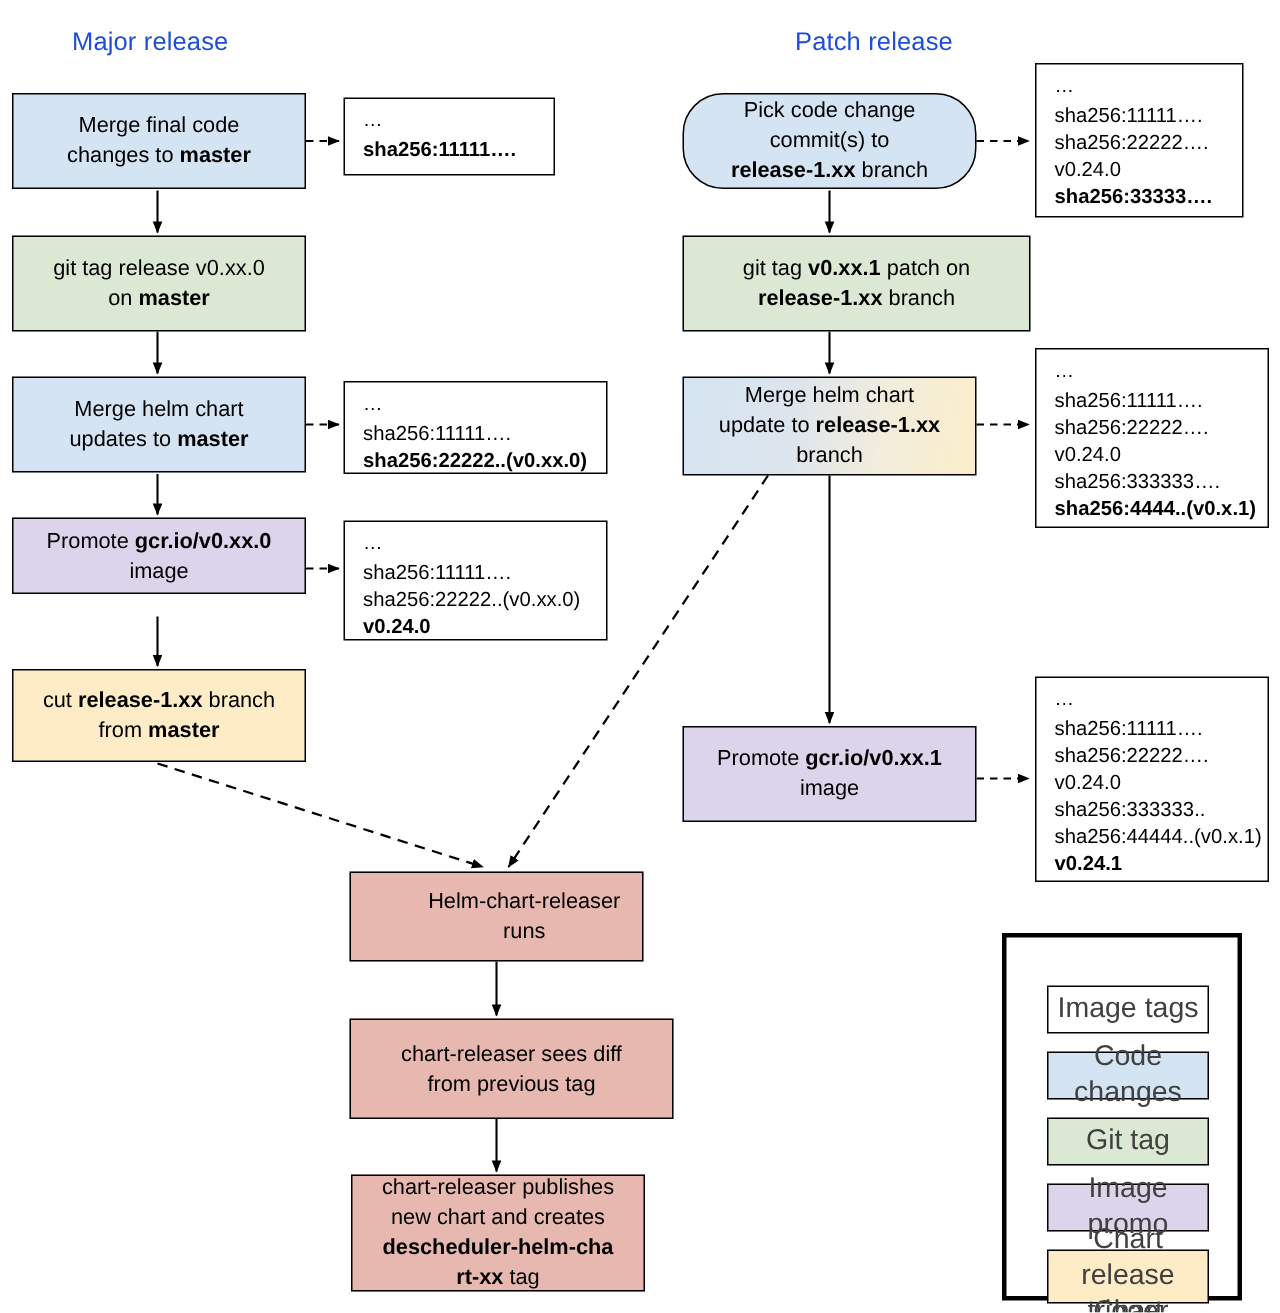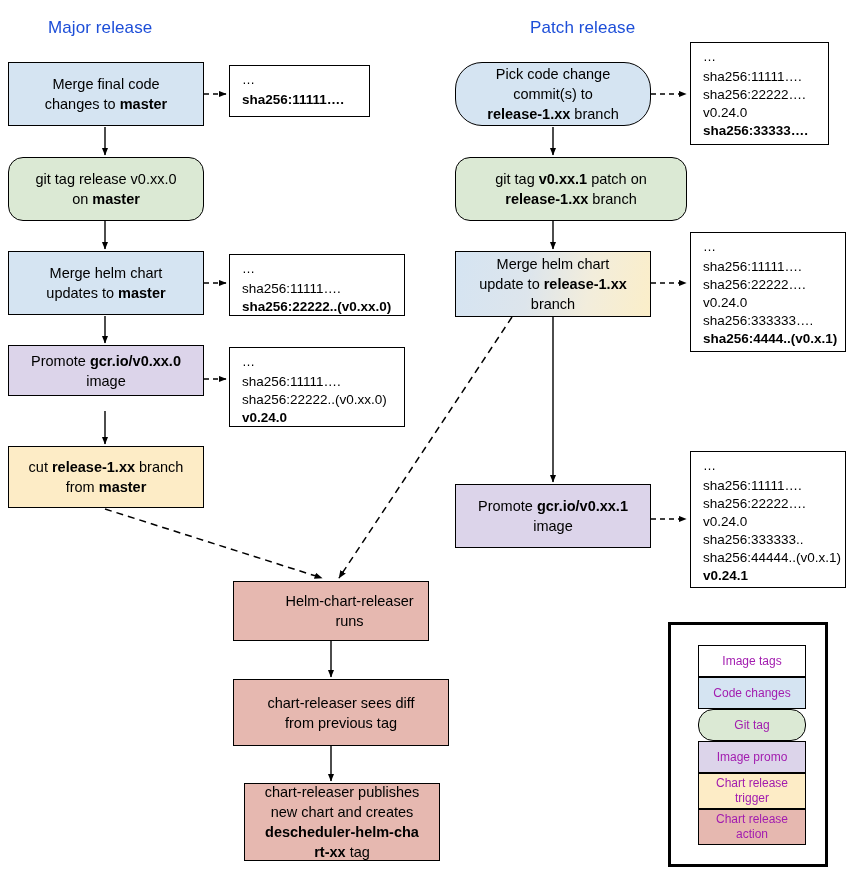--- a/index.html
+++ b/index.html
@@ -34,21 +34,21 @@
     justify-content: center;
     text-align: center;
     font-size: 14.5px;
     line-height: 1.38;
     padding: 2px 6px;
     color: #000;
   }
   .node .txt { display: block; width: 100%; }
   .node b { font-weight: bold; }
   .n-code   { background: #d5e4f2; }
-  .n-git    { background: #dbe9d4; border-radius: 15px; }
+  .n-git    { background: #dbe9d4; }
   .n-promo  { background: #dcd4ea; }
   .n-trig   { background: #fdecc6; }
   .n-act    { background: #e6b8b0; }
   .n-grad   { background: linear-gradient(100deg, #d5e4f2 0%, #dde5ec 38%, #f2eddc 68%, #fbeec9 100%); }
 
   .note {
     position: absolute;
     box-sizing: border-box;
     border: 1px solid #000000;
     background: #ffffff;
@@ -78,28 +78,29 @@
   .legend-items {
     position: absolute;
     left: 27px; top: 20px;
     display: flex;
     flex-direction: column;
   }
   .legend-item {
     box-sizing: border-box;
     width: 108px;
     border: 1px solid #000000;
-    font-size: 12px;
+    font-size: 19px;
     line-height: 1.25;
     text-align: center;
     padding: 5px 2px;
-    color: #a21caf;
+    color: #404040;
     display: flex;
     align-items: center;
     justify-content: center;
+    margin-top: 12px;
   }
   .li-h1 { height: 32px; }
   .li-h2 { height: 36px; }
 </style>
 </head>
 <body>
 
 <div id="canvas">
 
   <div class="col-title" style="left:48px; top:18px;">Major release</div>
@@ -173,21 +174,21 @@
   <div class="node n-promo" style="left:455px; top:484px; width:196px; height:64px;">
     <span class="txt">Promote <b>gcr.io/v0.xx.1</b><br>image</span>
   </div>
 
   <div class="node n-act" style="left:233px; top:581px; width:196px; height:60px;padding-left:43px;">
     <span class="txt">Helm-chart-releaser<br>runs</span>
   </div>
   <div class="node n-act" style="left:233px; top:679px; width:216px; height:67px;">
     <span class="txt">chart-releaser sees diff<br>from previous tag</span>
   </div>
-  <div class="node n-act" style="left:244px; top:783px; width:196px; height:78px;">
+  <div class="node n-act" style="left:234px; top:783px; width:196px; height:78px;">
     <span class="txt">chart-releaser publishes<br>new chart and creates<br><b>descheduler-helm-cha</b><br><b>rt-xx</b> tag</span>
   </div>
 
   <div class="note" style="left:229px; top:65px; width:141px; height:52px;">
       <span class="ln ell">…</span>
       <span class="ln b">sha256:11111….</span>
     </div>
   <div class="note" style="left:229px; top:254px; width:176px; height:62px;">
       <span class="ln ell">…</span>
       <span class="ln">sha256:11111….</span>

